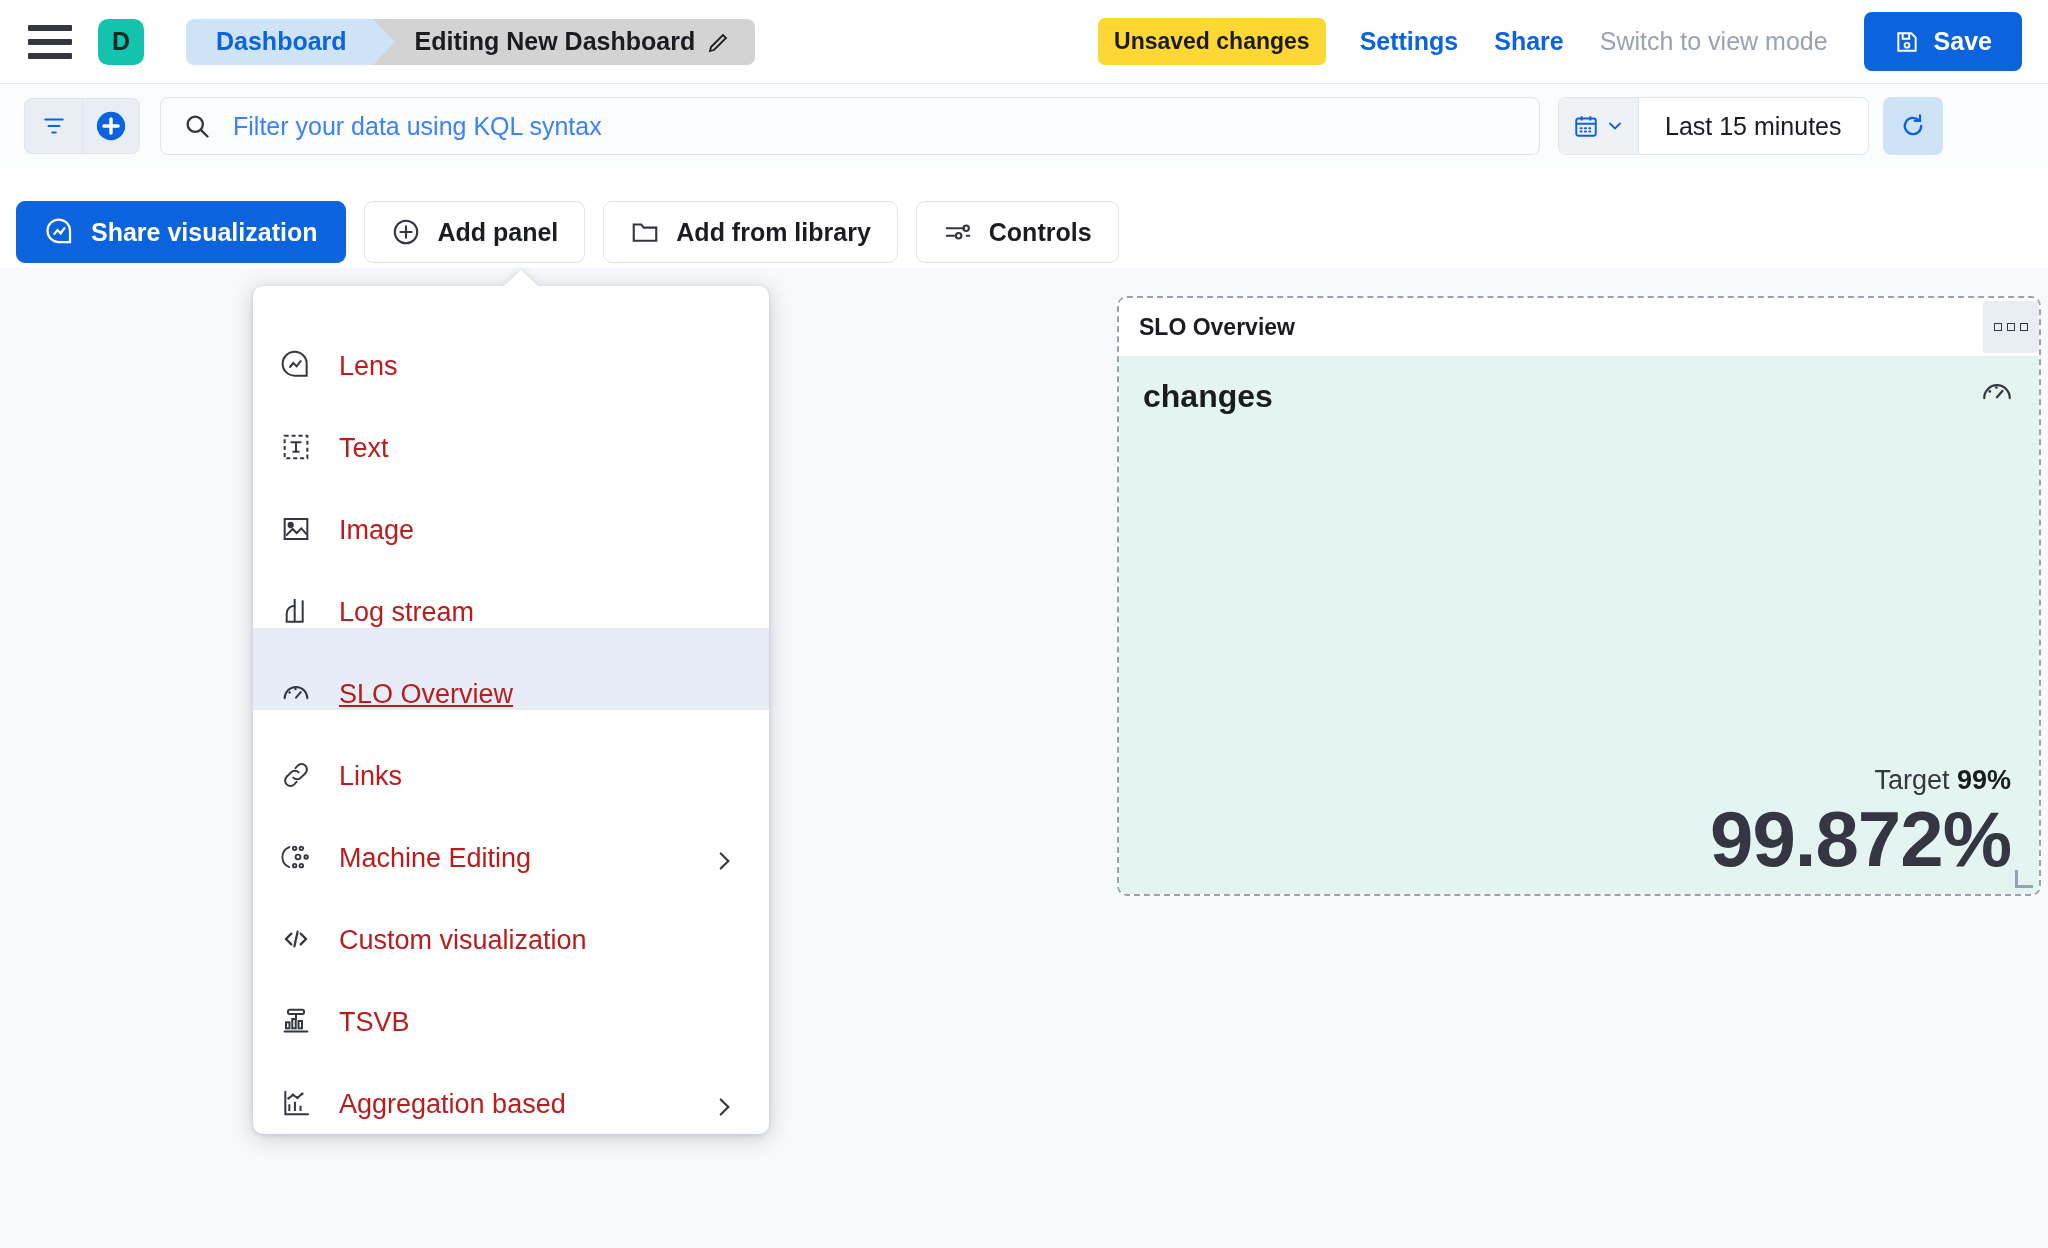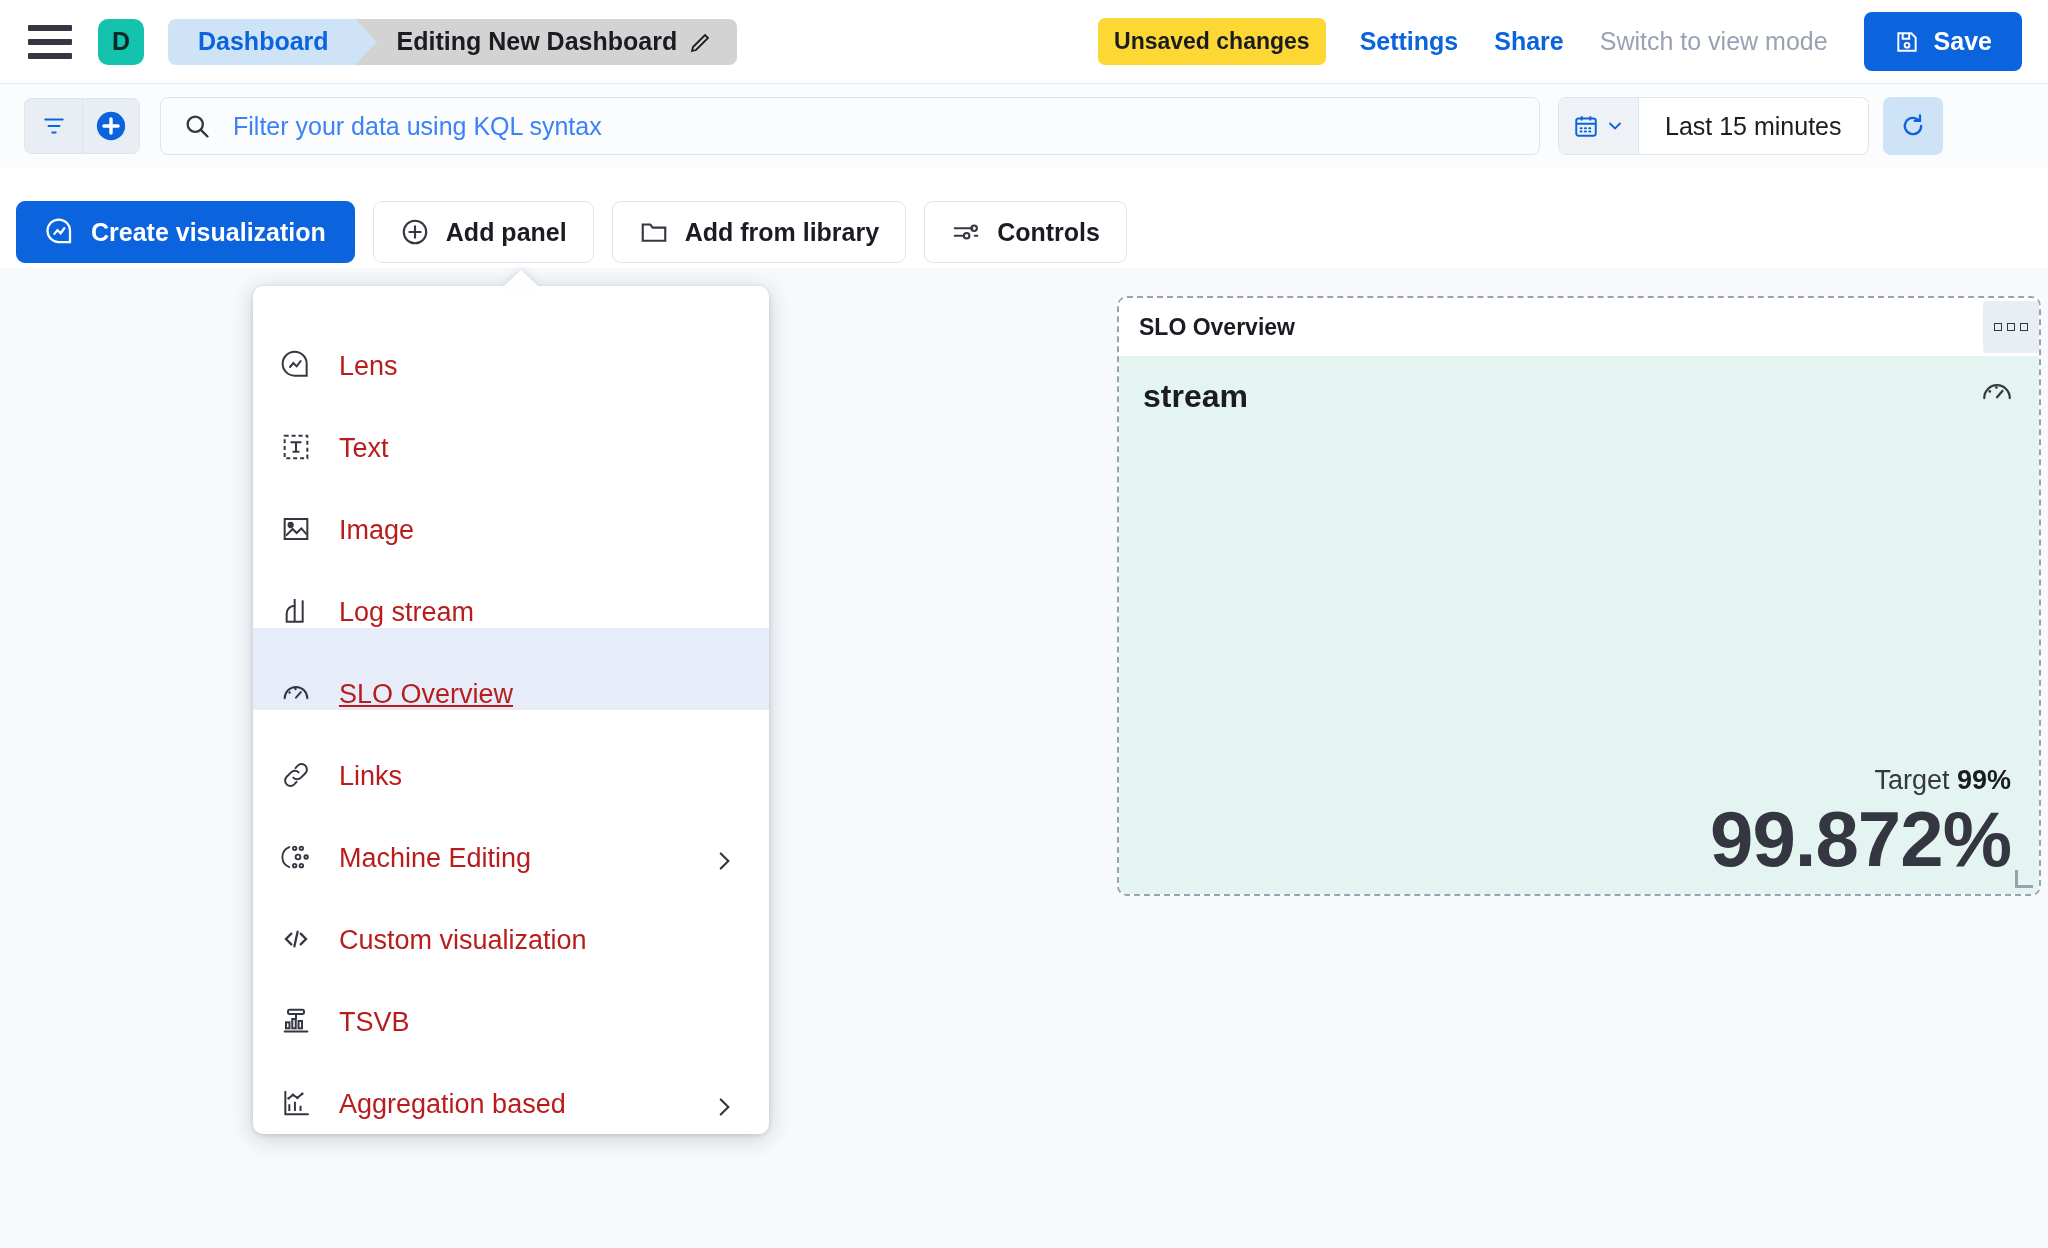--- a/index.html
+++ b/index.html
@@ -27,21 +27,21 @@
   .burger span { display:block; width: 44px; height: 6px; background:#343741; border-radius: 1px; }
 
   .space-avatar {
     width: 46px; height: 46px; margin-left: 26px;
     background: #14c3ad; color: #0b2a26;
     border-radius: 10px;
     display:flex; align-items:center; justify-content:center;
     font-size: 25px; font-weight: 700;
   }
 
-  .breadcrumbs { display:flex; align-items:center; margin-left: 24px; height: 46px; }
+  .breadcrumbs { display:flex; align-items:center; margin-left: 42px; height: 46px; }
   .crumb {
     height: 46px; display:flex; align-items:center;
     font-size: 25px; font-weight: 700;
     position: relative;
   }
   .crumb-1 {
     background:#cfe3f7; color:#0b64dd;
     padding: 0 26px 0 30px;
     border-radius: 8px 0 0 8px;
   }
@@ -341,21 +341,21 @@
 
 <div class="toolbar">
 
   <button class="tb-btn primary">
     <span style="display:flex">
       <svg width="30" height="30" viewBox="0 0 24 24" fill="none" stroke="#fff" stroke-width="1.8">
         <path d="M20 11a9 9 0 10-9 9h9z"></path>
         <path d="M7.5 13.5l2.5-3 2.5 2.5 3-4" stroke-linecap="round"></path>
       </svg>
     </span>
-    <span>Create visualization</span>
+    <span>Share visualization</span>
   </button>
 
   <button class="tb-btn">
     <span style="display:flex">
       <svg width="30" height="30" viewBox="0 0 24 24" fill="none" stroke="#343741" stroke-width="1.7">
         <circle cx="12" cy="12" r="9"></circle>
           <path d="M12 7.5v9M7.5 12h9" stroke-linecap="round"></path>
       </svg>
     </span>
     <span>Add panel</span>
@@ -522,21 +522,21 @@
   <div class="slo-head">
     <span>SLO Overview</span>
     <div class="slo-menu-btn">
       <i></i>
         <i></i>
         <i></i>
     </div>
   </div>
 
   <div class="slo-body">
-    <div class="slo-title">stream</div>
+    <div class="slo-title">changes</div>
 
     <span class="slo-gauge">
       <svg width="36" height="36" viewBox="0 0 24 24" fill="none" stroke="#343741" stroke-width="1.5">
         <path d="M3.5 16a8.5 8.5 0 1117 0" stroke-linecap="round"></path>
         <path d="M12 15.5l3.6-4.2" stroke-linecap="round"></path>
         <circle cx="7.2" cy="11.6" r="0.9" fill="#343741" stroke="none"></circle>
         <circle cx="11.6" cy="9" r="0.9" fill="#343741" stroke="none"></circle>
       </svg>
     </span>
 

